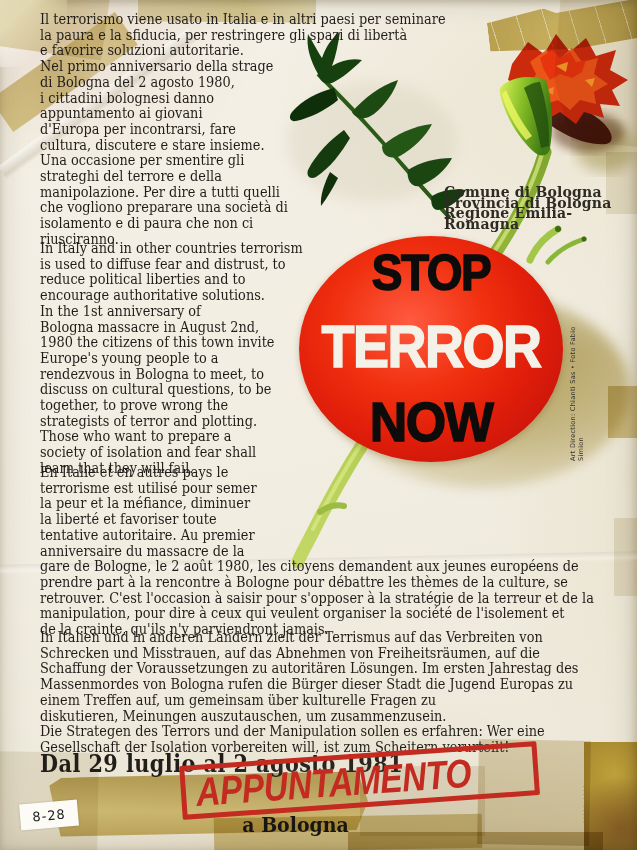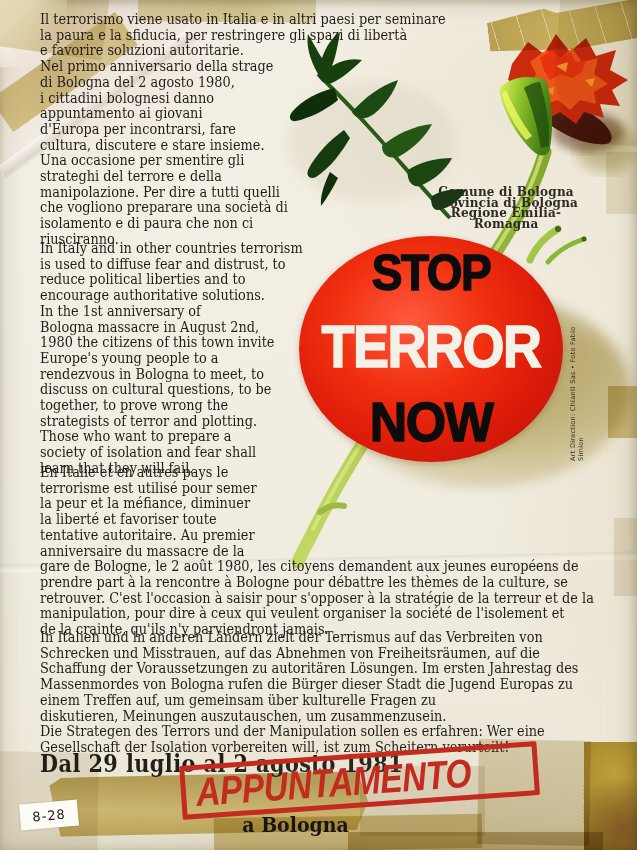--- a/index.html
+++ b/index.html
@@ -69,22 +69,22 @@
       radial-gradient(circle at 70% 80%, rgba(122,74,16,.8), transparent 55%),
       radial-gradient(circle at 60% 30%, #caa92f, #a8871f 60%, #8a6d15);}
 
   .text-block{position:absolute;color:#211e1a;font-size:15.2px;line-height:15.7px;
     letter-spacing:0;white-space:pre-line;transform:scaleX(.85);transform-origin:0 0;width:720px;}
   #text-it{left:40px;top:12px;}
   #text-en{left:40px;top:241px;}
   #text-fr{left:40px;top:465px;}
   #text-de{left:40px;top:630px;}
 
-  .institutions{position:absolute;left:420px;top:187px;width:172px;text-align:center;
-    font-weight:bold;font-size:12px;line-height:10.5px;color:#2e2a24;letter-spacing:.2px;white-space:pre-line;}
+  .institutions{position:absolute;left:444px;top:187px;width:172px;text-align:left;
+    font-weight:bold;font-size:14px;line-height:10.5px;color:#2e2a24;letter-spacing:.2px;white-space:pre-line;}
 
   .date-line{position:absolute;left:40px;top:749px;font-weight:bold;font-size:24.5px;color:#211e1a;
     letter-spacing:.5px;transform:scaleX(.85);transform-origin:0 0;white-space:nowrap;}
 
   .stamp{position:absolute;left:181px;top:766px;transform:rotate(-4deg);transform-origin:0 50%;
     border:5px solid #c32a20;border-radius:2px;padding:1px 10px;color:#c32a20;background:rgba(255,255,255,.04);}
   .stamp span{display:inline-block;font-family:"Liberation Sans",sans-serif;font-style:italic;font-weight:bold;
     font-size:40px;line-height:42px;letter-spacing:-.5px;transform:scaleX(.84);transform-origin:0 50%;white-space:nowrap;}
   .stamp-sub{position:absolute;left:237px;top:812px;width:130px;text-align:center;font-weight:bold;
     font-size:21px;color:#181613;transform:scaleX(.9);transform-origin:0 0;white-space:nowrap;}

